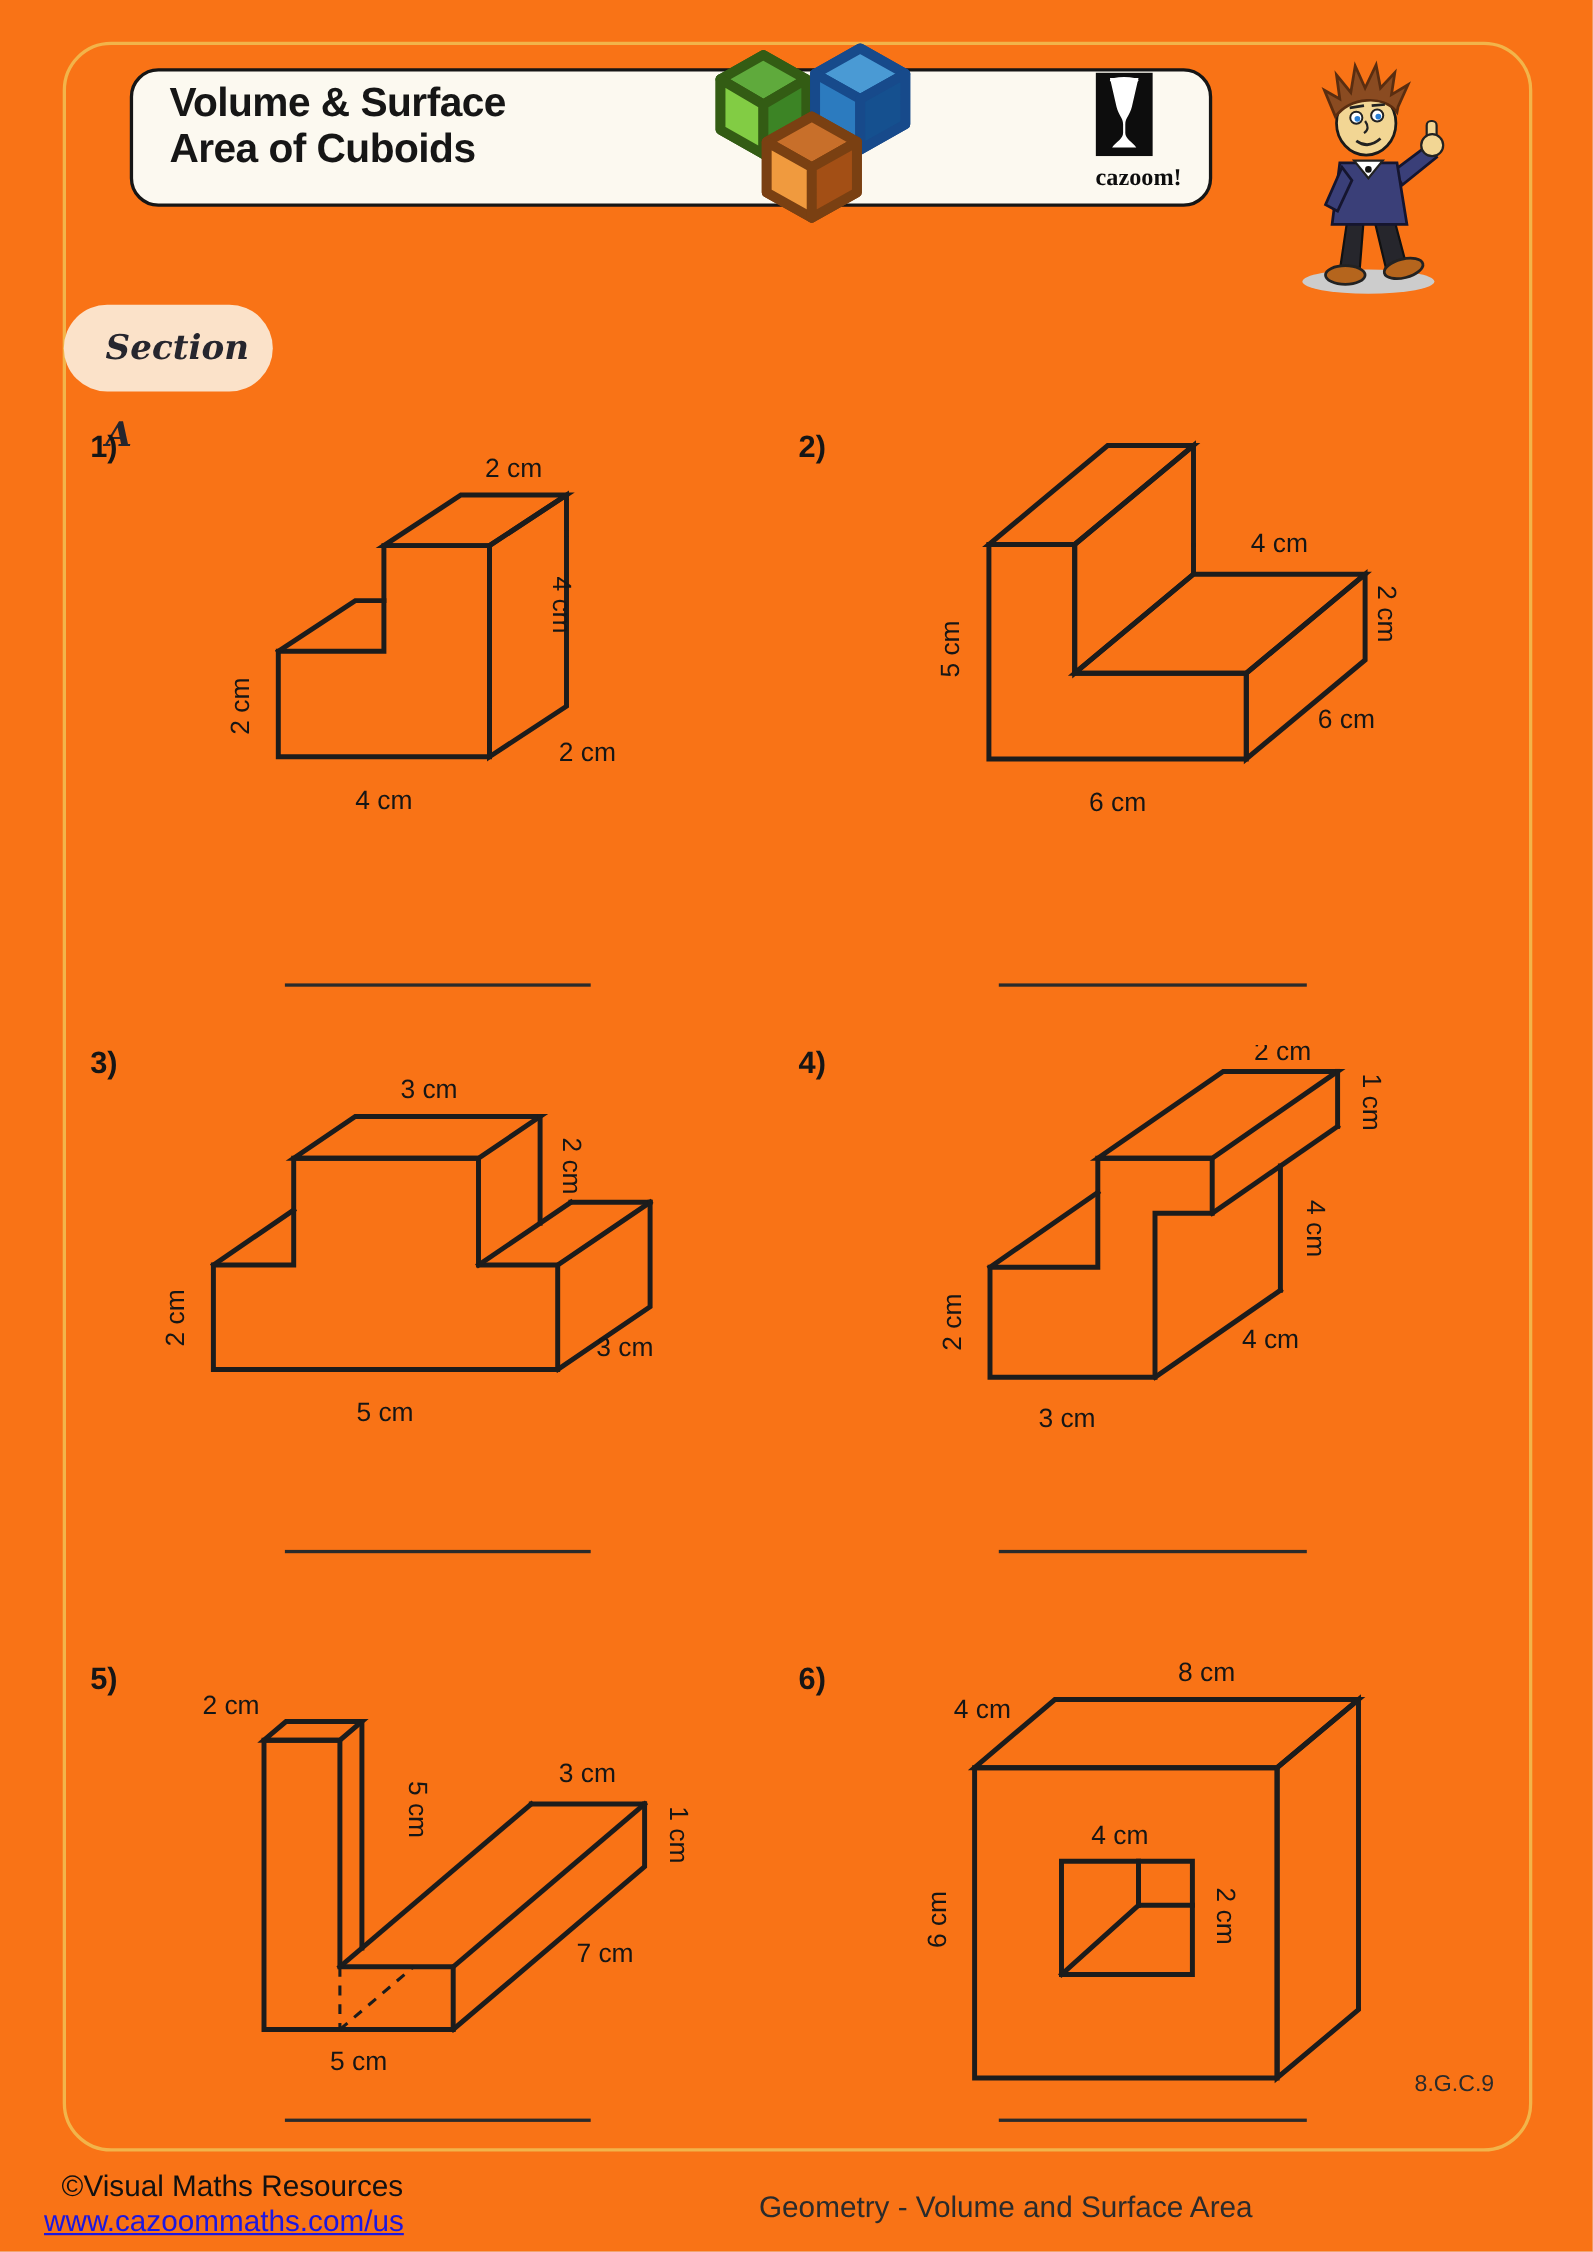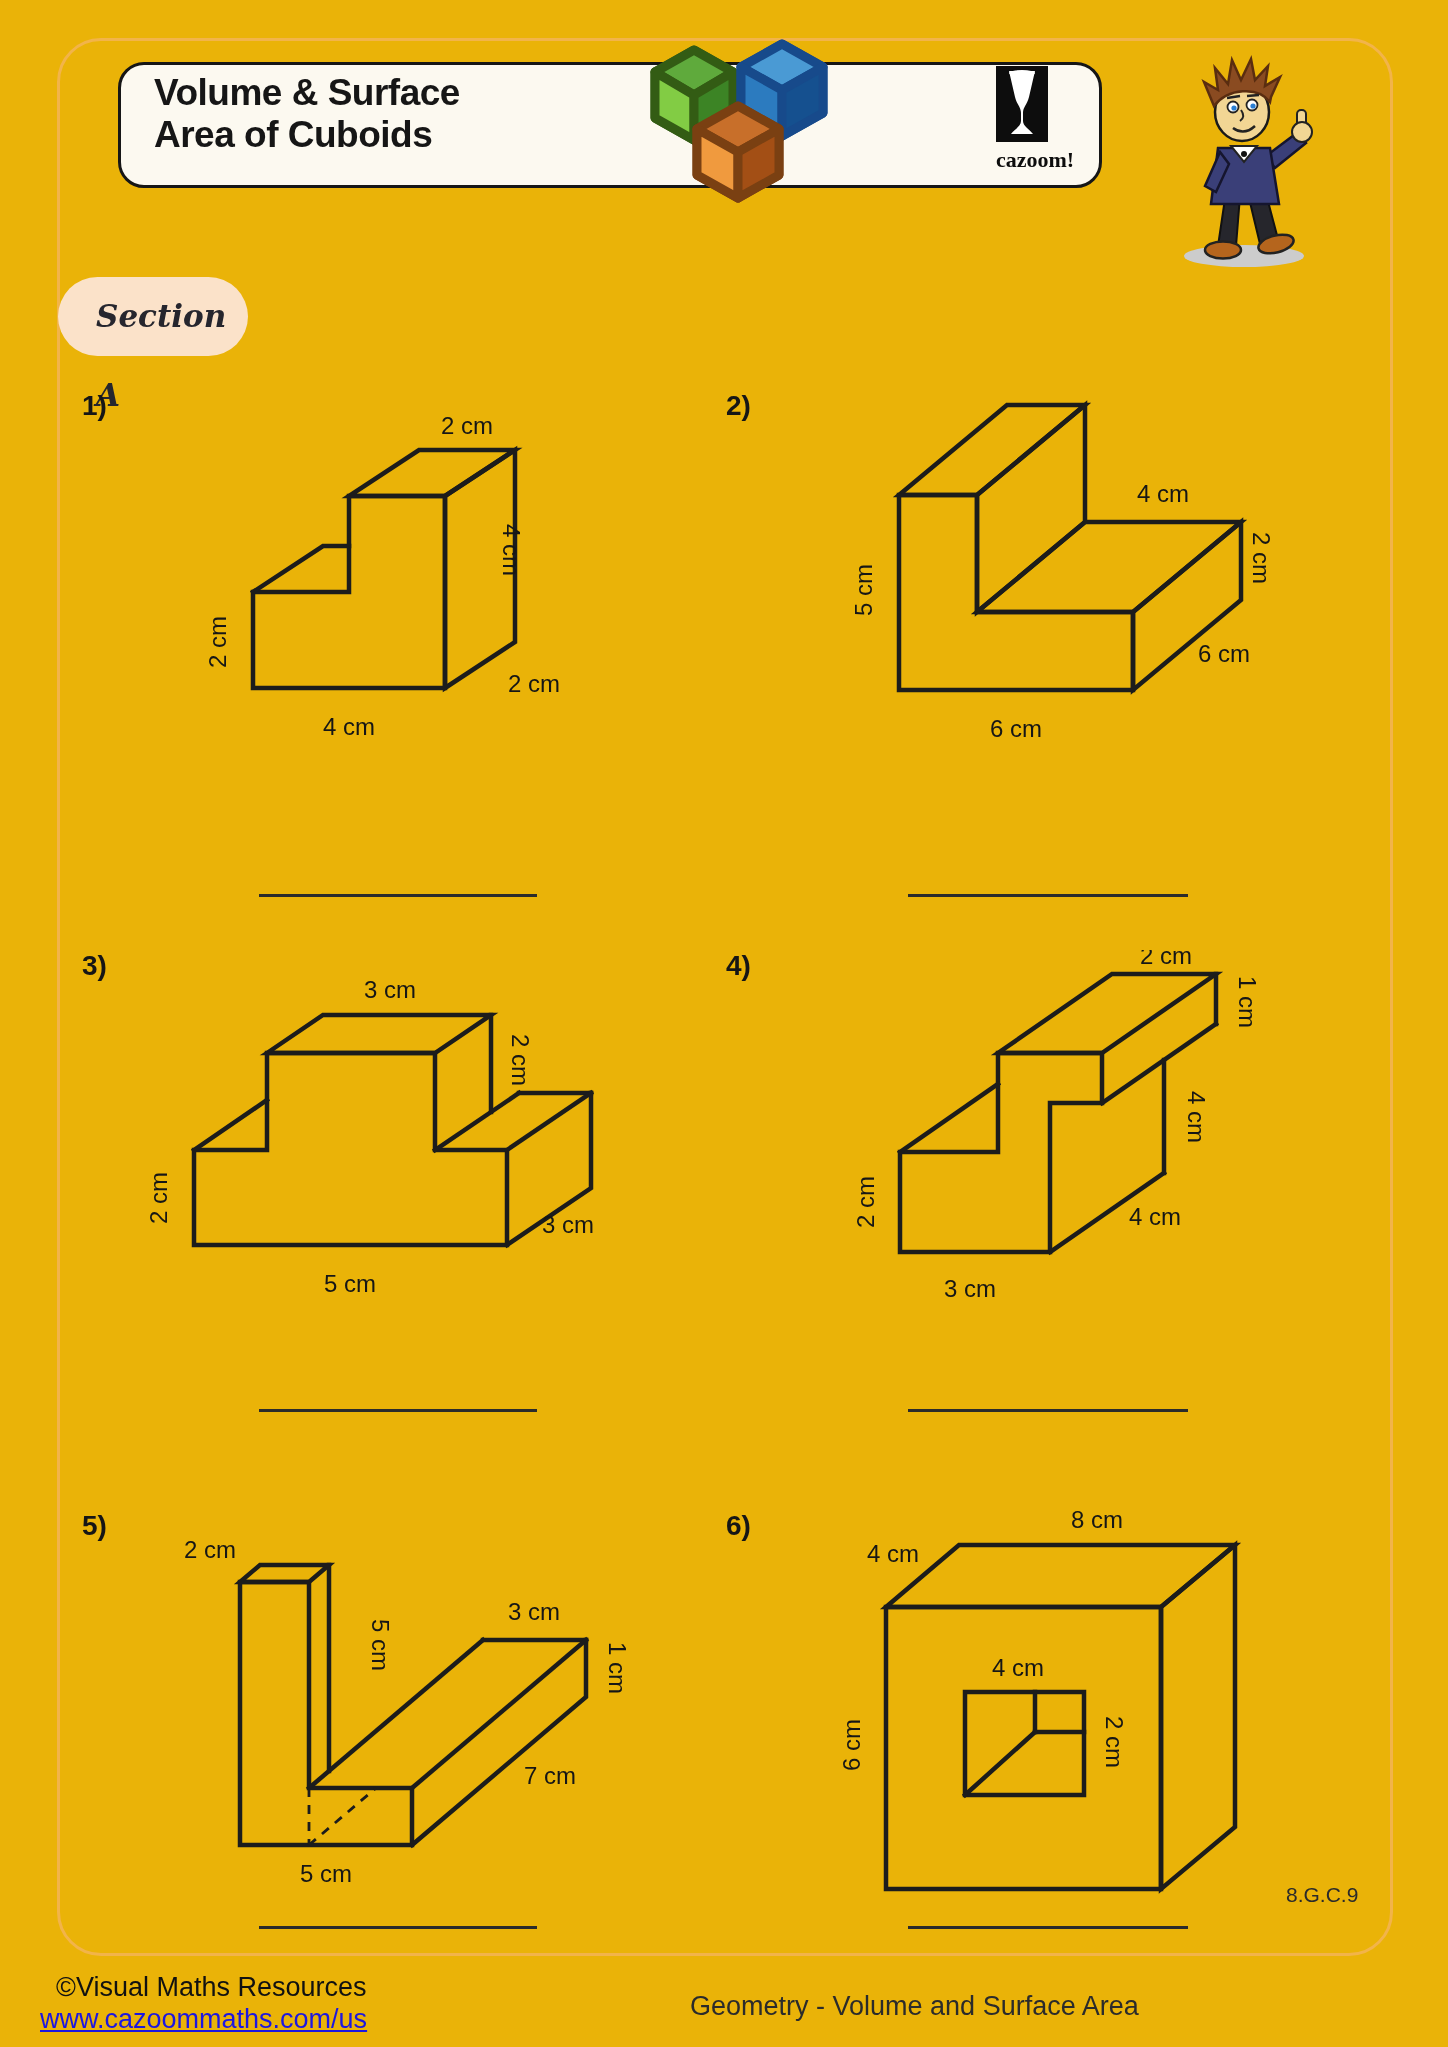--- a/index.html
+++ b/index.html
@@ -1,18 +1,18 @@
 <!DOCTYPE html>
 <html><head>
 <meta charset="utf-8">
 <style>
   html,body { margin:0; padding:0; background:#e8e8e8; }
   .page {
     position:relative; width:1448px; height:2047px; margin:0 auto;
-    background:#eab308; font-family:"Liberation Sans", sans-serif; overflow:hidden;
+    background:#f97316; font-family:"Liberation Sans", sans-serif; overflow:hidden;
   }
   .abs { position:absolute; }
   .border-frame {
     position:absolute; left:57px; top:38px; width:1330px; height:1912px;
     border:3.5px solid #f2b44a; border-radius:44px;
   }
   .header-box {
     position:absolute; left:118px; top:62px; width:978px; height:120px;
     background:#fcf9f0; border:3px solid #161616; border-radius:26px;
   }

